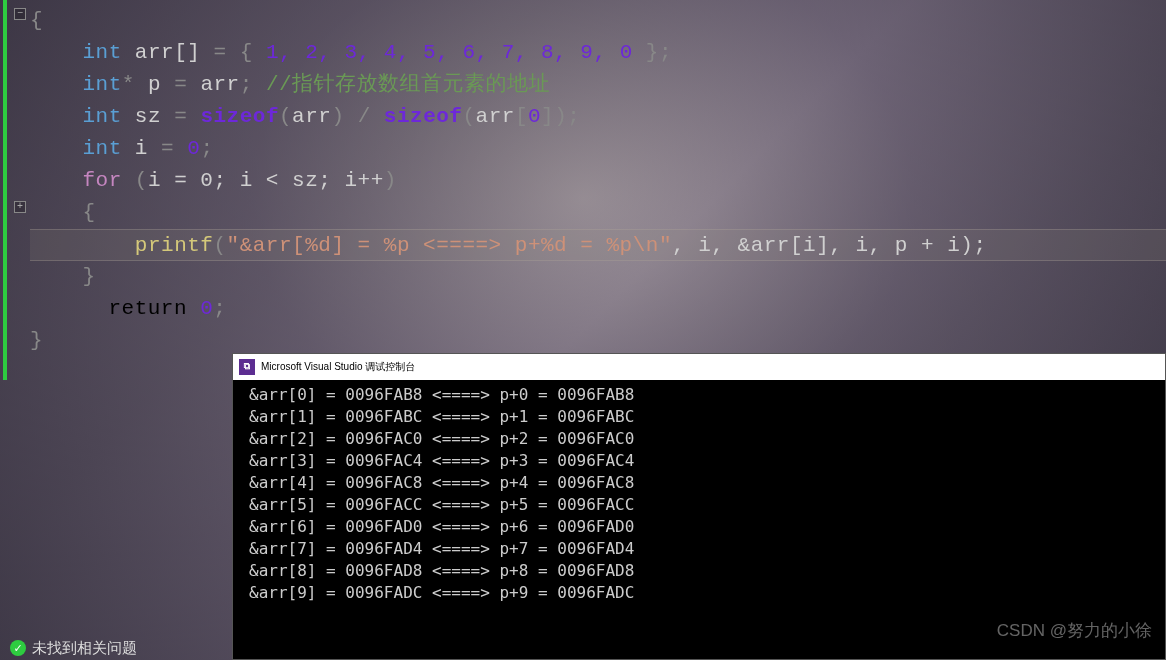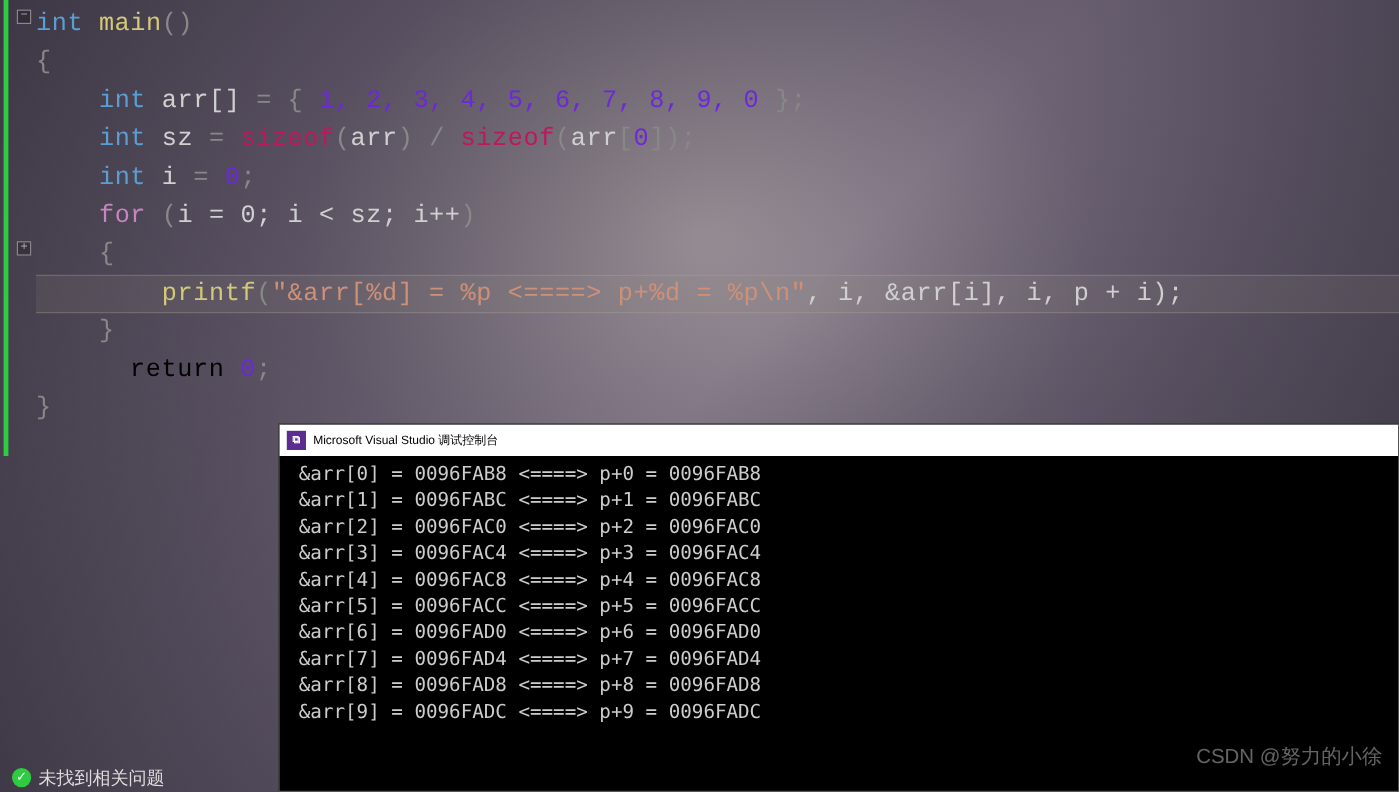--- a/index.html
+++ b/index.html
@@ -65,21 +65,21 @@
     .func-name { color: #d4c87a; }
     .paren { color: #888; }
     .brace { color: #888; }
     .ident { color: #d0d0d0; }
     .oper { color: #888; }
     .num { color: #6d28d9; }
     .kw-for { color: #c586c0; }
     .kw-return { color: #000000; margin-left: 26px; }
     .comment { color: #6a9955; }
     .string { color: #ce9178; }
-    .sizeof-kw { color: #be185d; }
+    .sizeof-kw { color: #6d28d9; font-weight: bold; }
     .highlight-line {
       background: rgba(150,140,130,0.15);
       border-top: 1px solid rgba(180,170,160,0.3);
       border-bottom: 1px solid rgba(180,170,160,0.3);
       width: 100%;
     }
     .console-window {
       position: absolute;
       left: 232px;
       top: 353px;
@@ -156,23 +156,23 @@
 
 <div class="bg-overlay"></div>
 
 <div class="editor-area">
   <div class="gutter">
     <div class="green-bar"></div>
     <div class="fold-box" style="top:8px;">−</div>
     <div class="fold-box" style="top:201px;">+</div>
   </div>
   <div class="code-area">
-    <div class="code-line"><span class="type-kw">int</span><span class="func-name"> main</span><span class="paren">()</span></div>
     <div class="code-line brace">{</div>
     <div class="code-line">    <span class="type-kw">int</span><span class="ident"> arr[] </span><span class="oper">= { </span><span class="num">1, 2, 3, 4, 5, 6, 7, 8, 9, 0</span><span class="oper"> };</span></div>
+    <div class="code-line">    <span class="type-kw">int</span><span class="oper">*</span><span class="ident"> p </span><span class="oper">= </span><span class="ident">arr</span><span class="oper">;</span><span class="comment"> //指针存放数组首元素的地址</span></div>
     <div class="code-line">    <span class="type-kw">int</span><span class="ident"> sz </span><span class="oper">= </span><span class="sizeof-kw">sizeof</span><span class="paren">(</span><span class="ident">arr</span><span class="oper">) / </span><span class="sizeof-kw">sizeof</span><span class="paren">(</span><span class="ident">arr</span><span class="oper">[</span><span class="num">0</span><span class="oper">]</span><span class="paren">);</span></div>
     <div class="code-line">    <span class="type-kw">int</span><span class="ident"> i </span><span class="oper">= </span><span class="num">0</span><span class="oper">;</span></div>
     <div class="code-line">    <span class="kw-for">for</span><span class="paren"> (</span><span class="ident">i = 0; i &lt; sz; i++</span><span class="paren">)</span></div>
     <div class="code-line brace">    <span>{</span></div>
     <div class="code-line highlight-line">        <span class="func-name">printf</span><span class="paren">(</span><span class="string">"&amp;arr[%d] = %p &lt;====&gt; p+%d = %p\n"</span><span class="ident">, i, &amp;arr[i], i, p + i);</span></div>
     <div class="code-line brace">    <span>}</span></div>
     <div class="code-line">    <span class="kw-return">return</span><span class="ident"> </span><span class="num">0</span><span class="oper">;</span></div>
     <div class="code-line brace">}</div>
   </div>
 </div>

